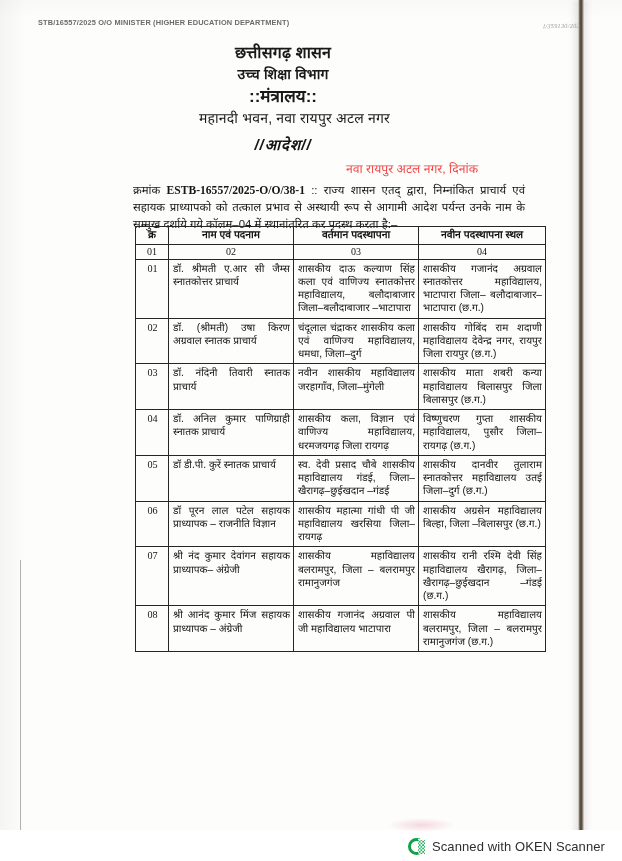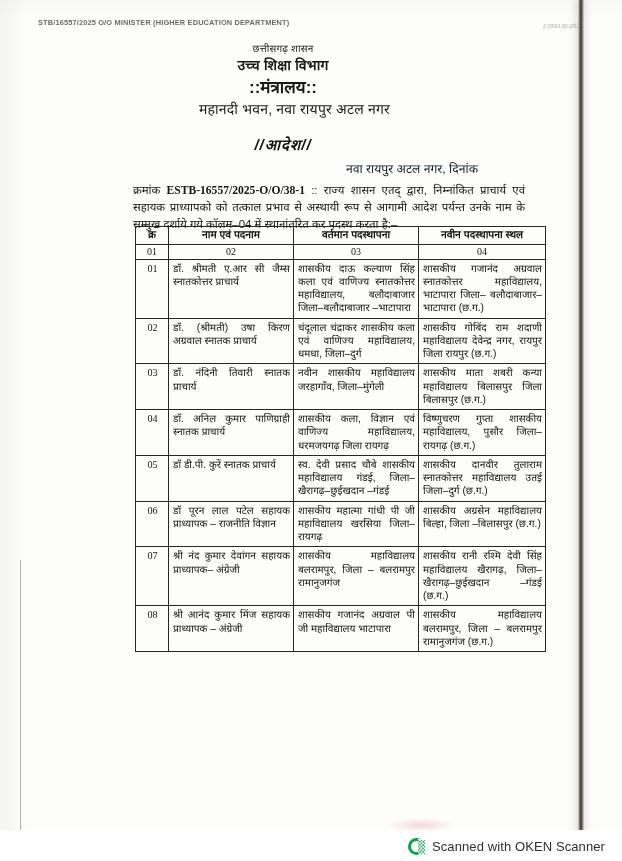--- a/index.html
+++ b/index.html
@@ -105,21 +105,21 @@
     top: 42px;
     width: 566px;
     text-align: center;
     color: #191919;
   }
   .title-block .t-line {
     display: block;
     line-height: 1.42;
     font-family: "Liberation Sans", sans-serif;
   }
-  .t1 { font-size: 10px; font-weight: 400; letter-spacing: .2px; }
+  .t1 { font-size: 16px; font-weight: 700; letter-spacing: .2px; }
   .t2 { font-size: 14px; font-weight: 600; letter-spacing: .2px; }
   .t3 { font-size: 17px; font-weight: 600; }
   .t4 { font-size: 14px; font-weight: 500; letter-spacing: .2px; margin-left: 23px; }
 
   .aadesh {
     position: absolute;
     left: 0;
     top: 134px;
     width: 566px;
     text-align: center;
@@ -133,21 +133,21 @@
 
   .place-date {
     position: absolute;
     left: 0;
     top: 160px;
     width: 556px;
     text-align: right;
     padding-right: 78px;
     box-sizing: border-box;
     font-size: 12.2px;
-    color: #0f172a;
+    color: #ef4444;
     font-family: "Liberation Sans", sans-serif;
   }
 
   
   .body-para {
     position: absolute;
     left: 133px;
     top: 182px;
     width: 392px;
     font-size: 11.4px;

